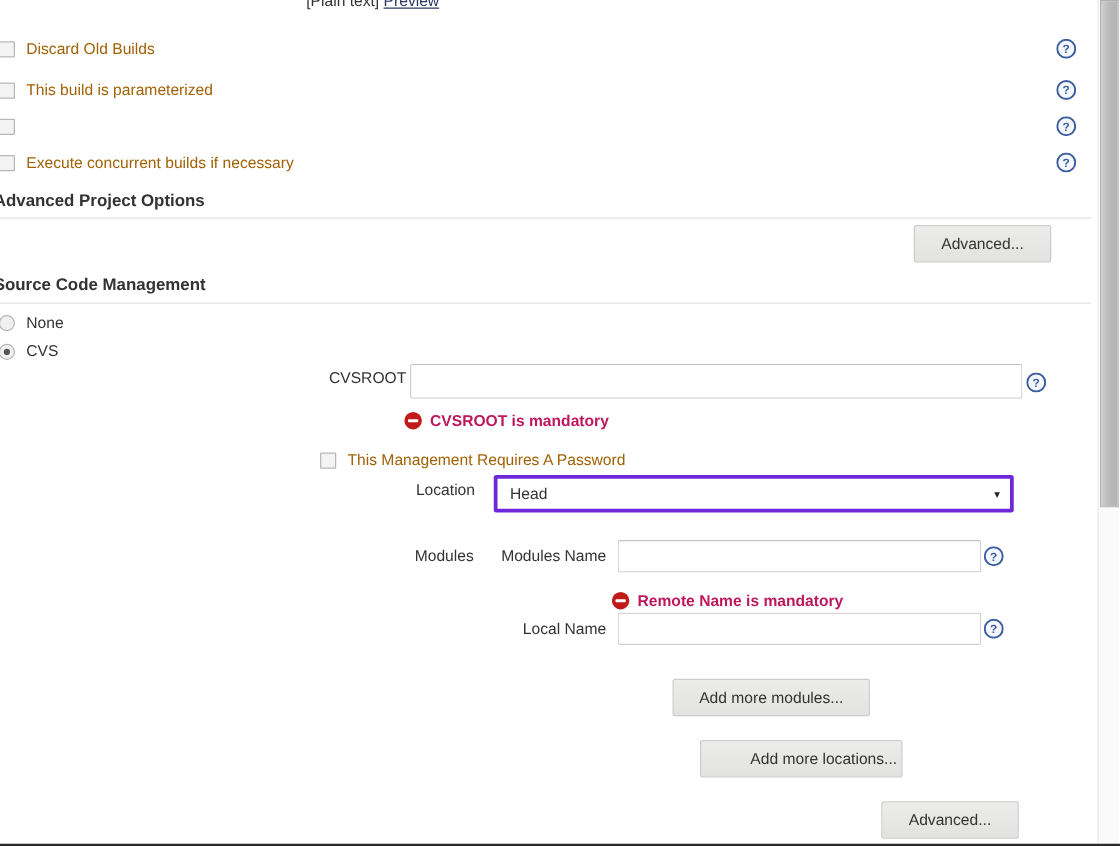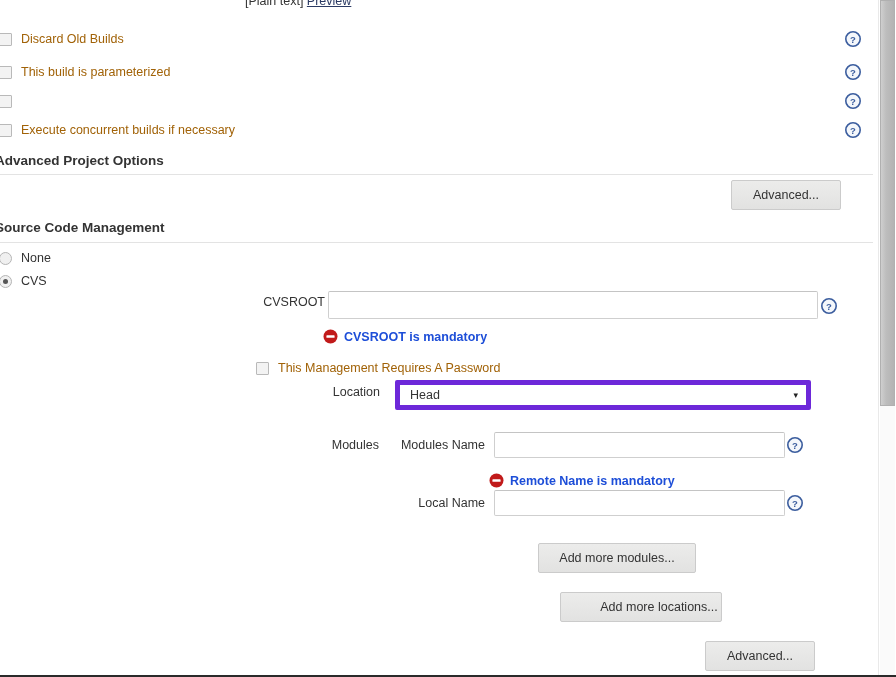--- a/index.html
+++ b/index.html
@@ -136,21 +136,21 @@
     font-size: 12.5px;
     color: #333333;
     text-align: right;
     white-space: nowrap;
   }
 
   
   .sel {
     position: absolute;
     background: #ffffff;
-    border: 5px solid #6d28d9;
+    border: 3px solid #6d28d9;
     border-radius: 2px;
     display: flex;
     align-items: center;
     padding: 0 8px 0 10px;
     font-size: 12.5px;
     color: #333333;
   }
   .sel .sel-val { flex: 1 1 auto; }
   .sel .caret {
     flex: 0 0 auto;
@@ -168,21 +168,21 @@
   }
   .err-ico {
     width: 15px; height: 15px;
     flex: 0 0 auto;
     margin-right: 6px;
   }
   .err-ico svg { display: block; }
   .err-txt {
     font-size: 12.5px;
     font-weight: bold;
-    color: #1d4ed8;
+    color: #be185d;
   }
 
   
   .btn {
     position: absolute;
     background: #e6e6e6;
     background: linear-gradient(#ececeb, #e2e2e1);
     border: 1px solid #cbcbcb;
     border-radius: 2px;
     font-size: 12.5px;

